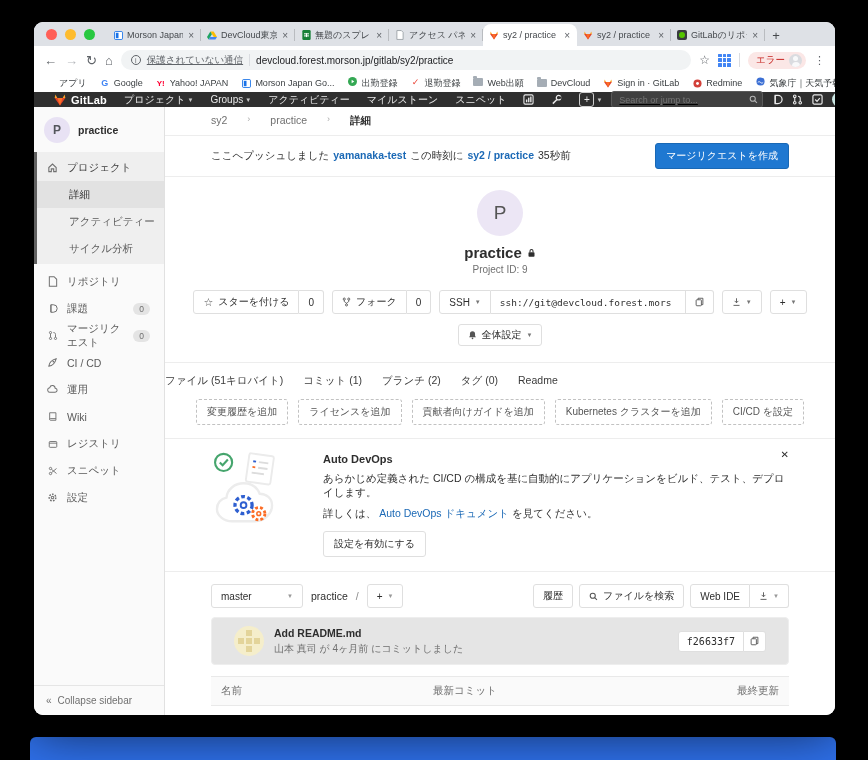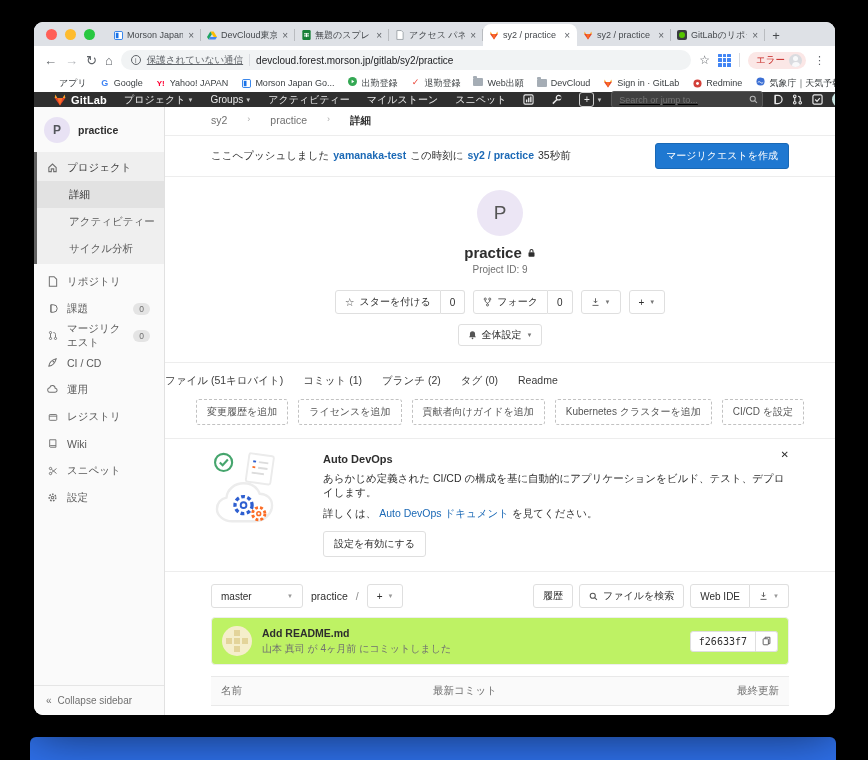--- a/index.html
+++ b/index.html
@@ -169,22 +169,22 @@
   .ad-close { position:absolute; right:0; top:10px; font-size:10px; font-weight:700; color:#2e2e2e; }
 
   .toolrow { margin-top:12px; }
   .toolrow .ctr { display:flex; align-items:center; gap:8px; }
   .select { width:92px; justify-content:space-between; }
   .pathtxt { font-size:10.5px; color:#2e2e2e; }
   .slash { color:#8a8a8a; font-size:10.5px; }
   .tool-right { margin-left:auto; display:flex; gap:6px; align-items:center; }
 
   .commitbox { margin-top:9px; }
-  .commitbox .ctr { border:1px solid #eee; background:#bef264; border-radius:4px;
-    padding:8px 10px; display:flex; align-items:center; gap:10px;justify-content:flex-end; }
+  .commitbox .ctr { border:1px solid #eee; background:#e5e5e5; border-radius:4px;
+    padding:8px 22px; display:flex; align-items:center; gap:10px;justify-content:flex-end; }
   .identicon { flex:0 0 auto; width:30px; height:30px; border-radius:50%; overflow:hidden; }
   .c-title { font-size:10.5px; font-weight:700; color:#2e2e2e; }
   .c-meta { font-size:10px; color:#707070; margin-top:3px; }
   .c-right { margin-left:auto; display:flex; }
   .sha { background:#fff; border:1px solid #dfdfdf; border-radius:3px 0 0 3px; padding:4px 8px;
     font-family:"DejaVu Sans Mono","Liberation Mono",monospace; font-size:10px; color:#2e2e2e; }
   .sha-copy { background:#fff; border:1px solid #dfdfdf; border-left:none; border-radius:0 3px 3px 0;
     padding:4px 6px; display:flex; align-items:center; }
 
   .ftable { margin-top:11px; }
@@ -573,36 +573,36 @@
           <span class="s-ico">
             <svg width="11" height="11" viewBox="0 0 12 12">
                 <path d="M3.5 9A2.5 2.5 0 013 4a3 3 0 015.9.6A2.2 2.2 0 018.8 9z" fill="none" stroke="#707070" stroke-width="1.1"></path>
               </svg>
           </span>
           <span>運用</span>
         </div>
 
         <div class="s-item">
           <span class="s-ico">
+            <svg width="10" height="11" viewBox="0 0 12 12">
+                <path d="M2 1.5h7.5v9H2.8a1 1 0 01-.8-1z" fill="none" stroke="#707070" stroke-width="1.1"></path>
+                <path d="M2 9.5a1 1 0 011-1h6.5" fill="none" stroke="#707070" stroke-width="1.1"></path>
+              </svg>
+          </span>
+          <span>Wiki</span>
+        </div>
+
+        <div class="s-item">
+          <span class="s-ico">
             <svg width="10" height="10" viewBox="0 0 12 12">
                 <rect x="1.5" y="3" width="9" height="7" rx="1" fill="none" stroke="#707070" stroke-width="1.1"></rect>
                 <path d="M1.5 5h9" stroke="#707070" stroke-width="1.1"></path>
               </svg>
           </span>
           <span>レジストリ</span>
-        </div>
-
-        <div class="s-item">
-          <span class="s-ico">
-            <svg width="10" height="11" viewBox="0 0 12 12">
-                <path d="M2 1.5h7.5v9H2.8a1 1 0 01-.8-1z" fill="none" stroke="#707070" stroke-width="1.1"></path>
-                <path d="M2 9.5a1 1 0 011-1h6.5" fill="none" stroke="#707070" stroke-width="1.1"></path>
-              </svg>
-          </span>
-          <span>Wiki</span>
         </div>
 
         <div class="s-item">
           <span class="s-ico">
             <svg width="10" height="10" viewBox="0 0 12 12">
                 <circle cx="3" cy="3" r="1.4" fill="none" stroke="#707070" stroke-width="1.1"></circle>
                 <circle cx="3" cy="9" r="1.4" fill="none" stroke="#707070" stroke-width="1.1"></circle>
                 <path d="m4.2 4 6 5M4.2 8l6-5" stroke="#707070" stroke-width="1.1"></path>
               </svg>
           </span>
@@ -681,20 +681,37 @@
                     <circle cx="9" cy="2.6" r="1.4" fill="none" stroke="#555" stroke-width="1.2"></circle>
                     <circle cx="6" cy="10.4" r="1.4" fill="none" stroke="#555" stroke-width="1.2"></circle>
                     <path d="M3 4v1.5c0 1.5 3 1.5 3 3M9 4v1.5c0 1.5-3 1.5-3 3" fill="none" stroke="#555" stroke-width="1.2"></path>
                   </svg>
               </span>
               <span>フォーク</span>
             </button>
             <button class="btn">
                 <span>0</span>
               </button>
+          </div>
+          <div class="bgroup">
+            <button class="btn">
+              <span>SSH</span>
+              <span class="caret" style="color:#777">▼</span>
+            </button>
+            <span class="btn">
+                <span class="cloneurl">ssh://git@devcloud.forest.mors</span>
+              </span>
+            <button class="btn">
+              <span class="ico">
+                <svg width="9" height="10" viewBox="0 0 12 13">
+                    <rect x="1.5" y="3.5" width="7" height="8" rx="1" fill="none" stroke="#555" stroke-width="1.2"></rect>
+                    <path d="M4 3.5v-2h6.5V10h-2" fill="none" stroke="#555" stroke-width="1.2"></path>
+                  </svg>
+              </span>
+            </button>
           </div>
           <button class="btn">
             <span class="ico">
               <svg width="9" height="10" viewBox="0 0 12 13">
                   <path d="M6 1.5v6M3.5 5 6 7.5 8.5 5M2 11h8" fill="none" stroke="#555" stroke-width="1.2"></path>
                 </svg>
             </span>
             <span class="caret" style="color:#777">▼</span>
           </button>
           <button class="btn">

